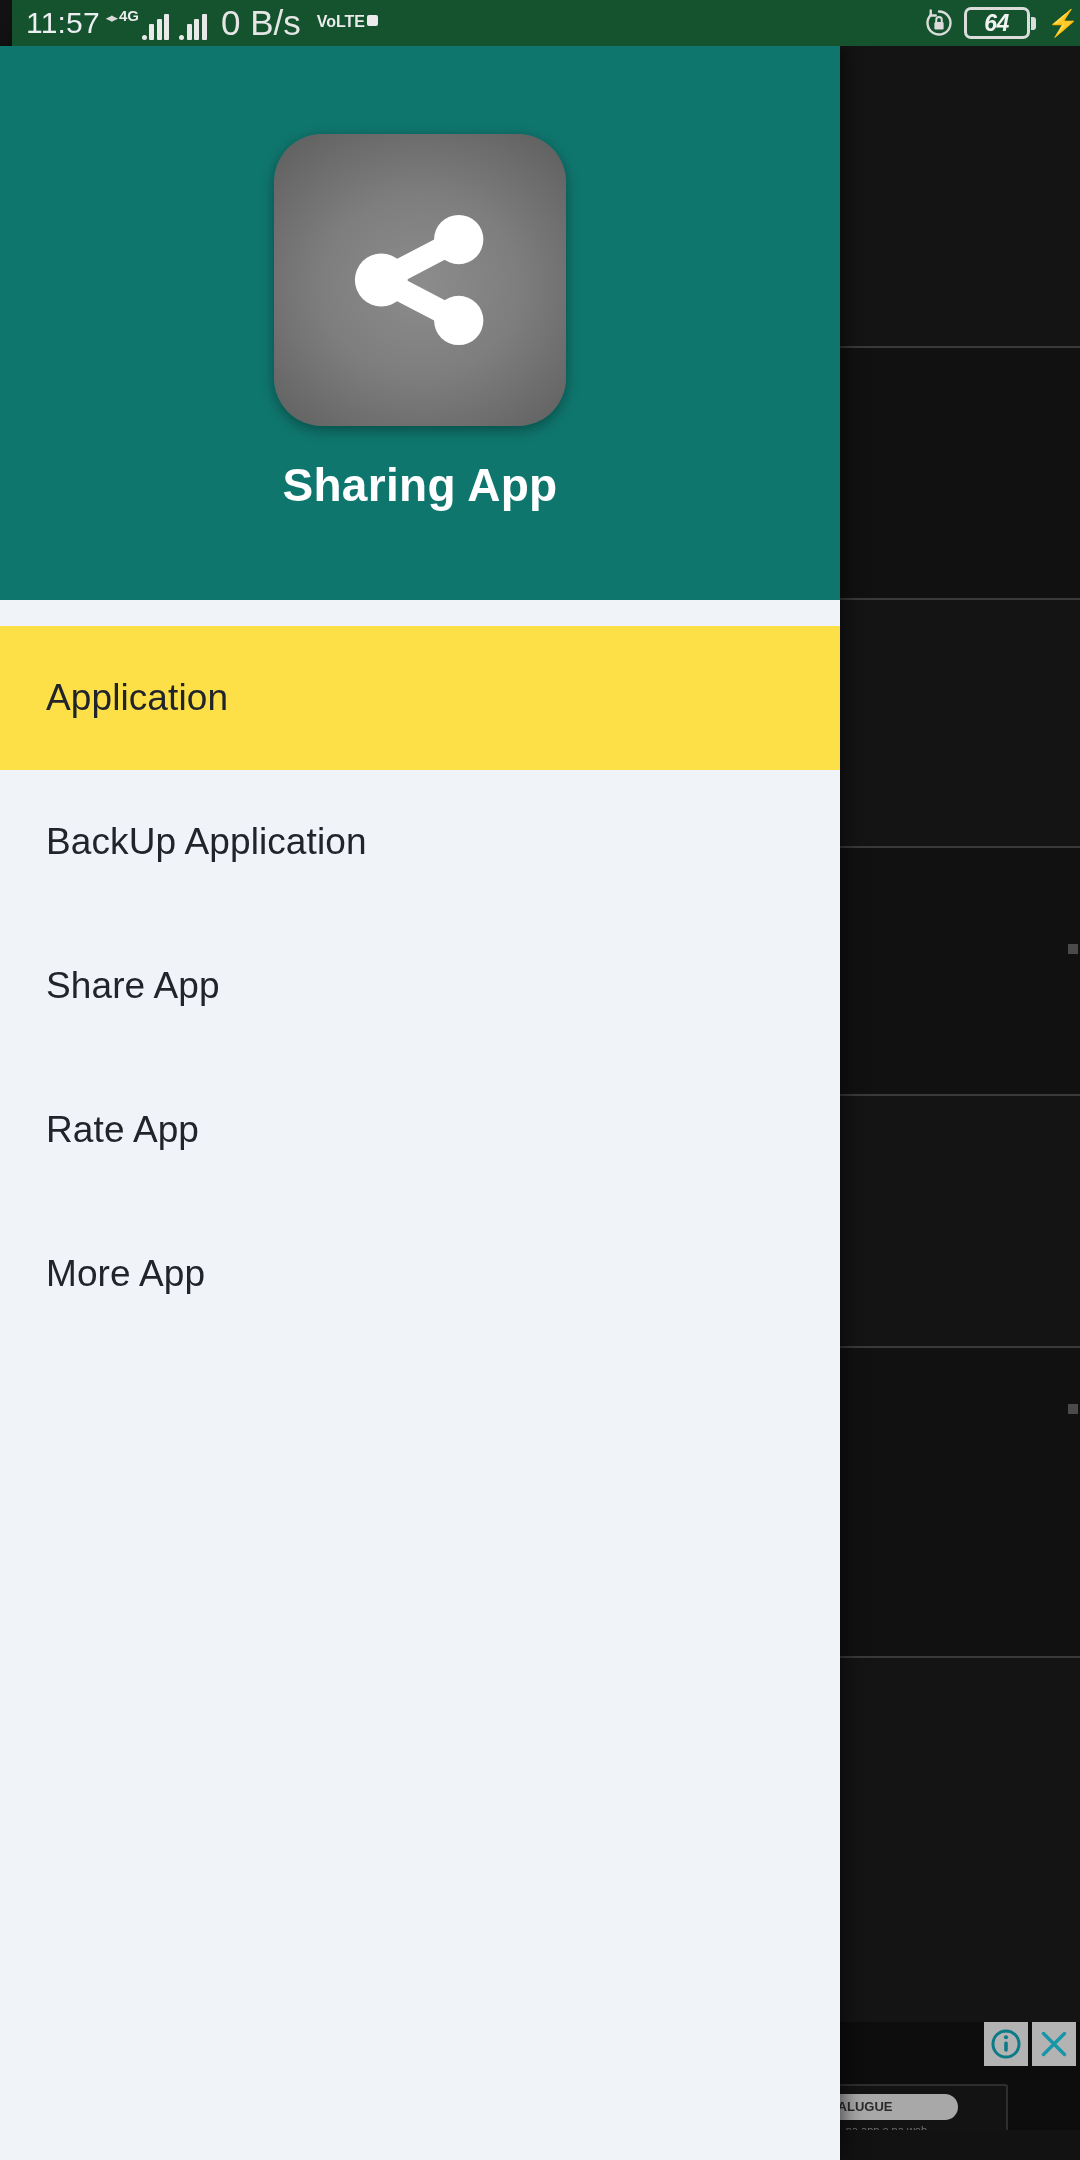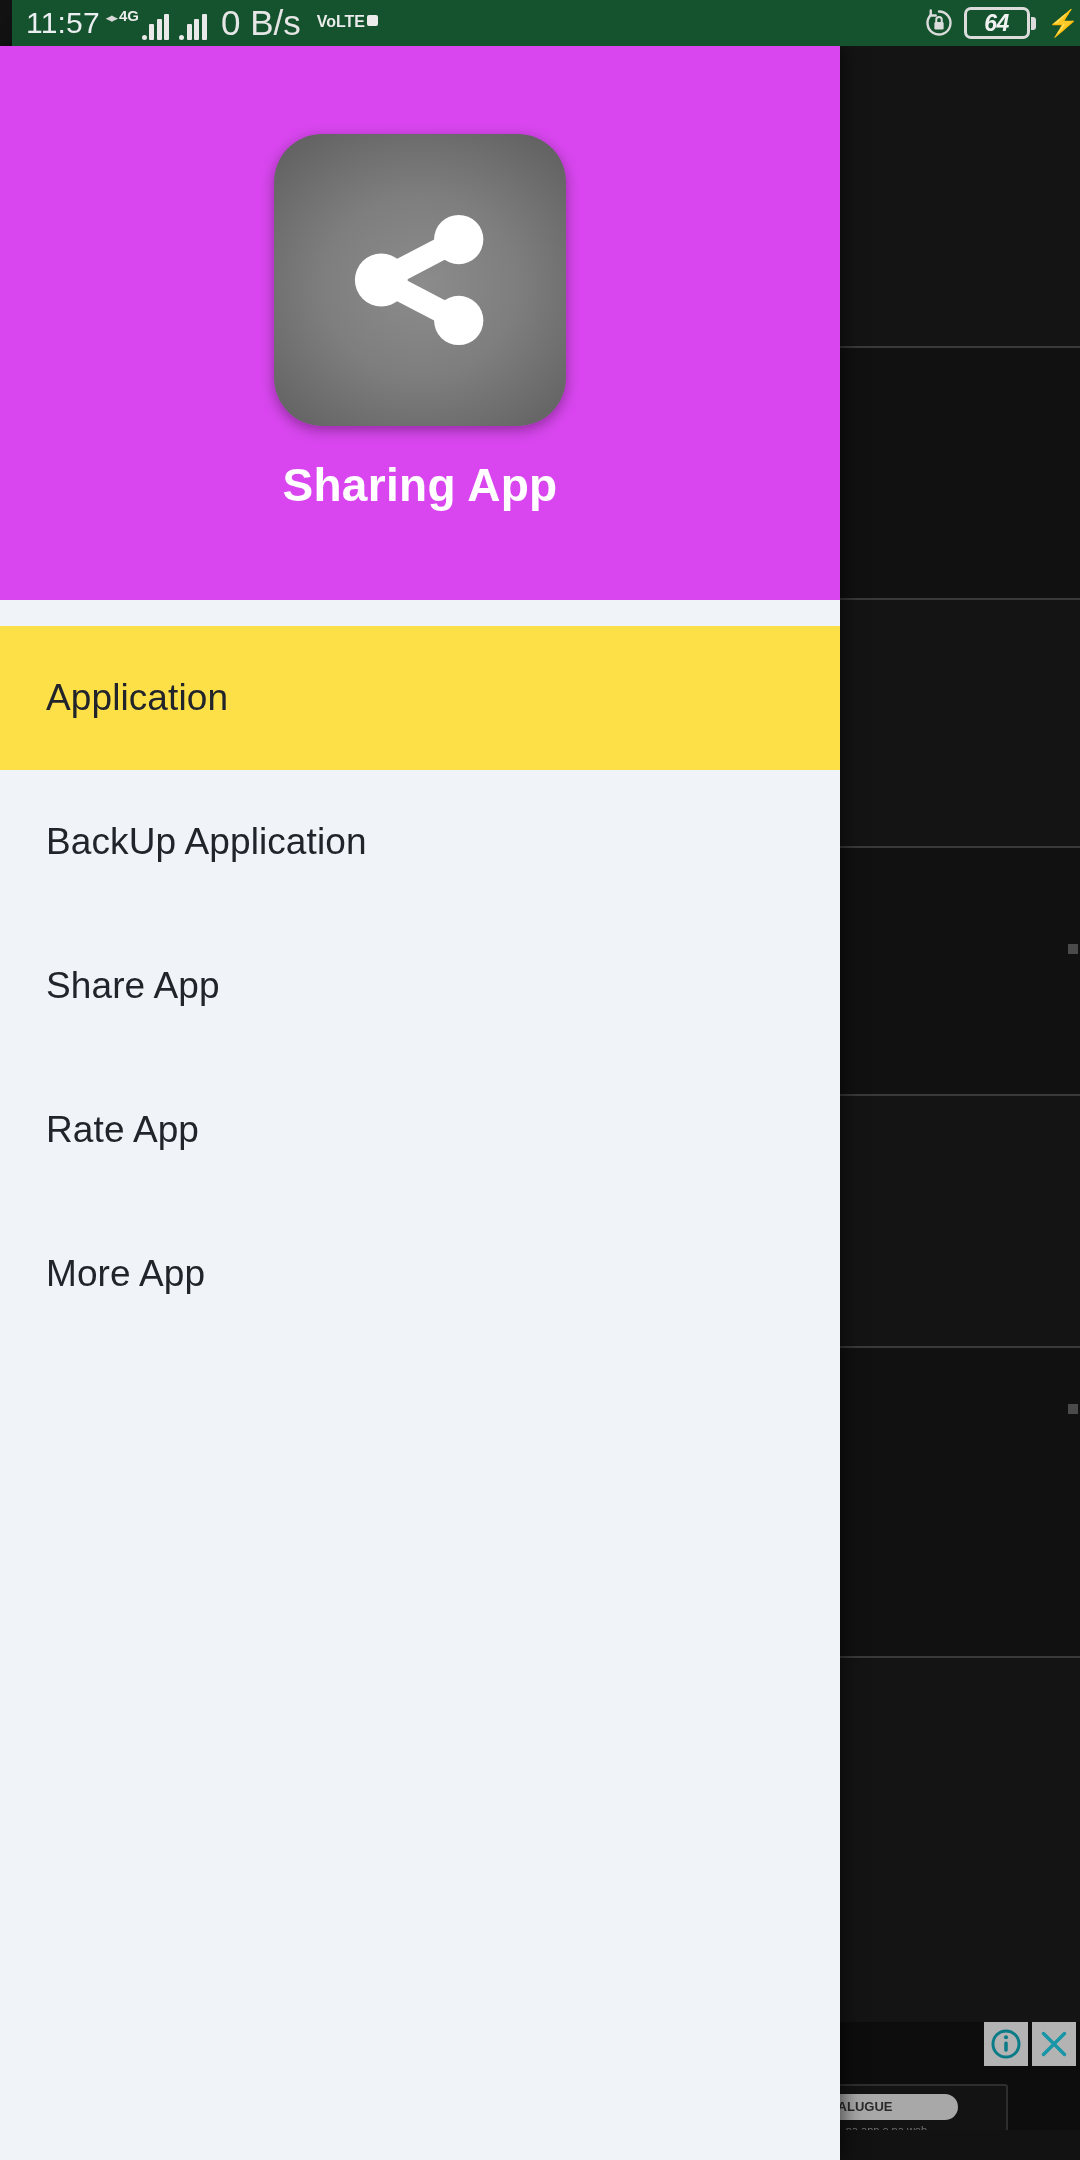--- a/index.html
+++ b/index.html
@@ -80,21 +80,21 @@
   }
   .bolt { font-size:26px; color:#e9e9e9; margin-left:2px; line-height:1; }
 
   
   .drawer {
     position:absolute; left:0; top:46px; width:840px; height:2114px;
     background:#f0f3f7; z-index:30; overflow:hidden;
     box-shadow:4px 0 18px rgba(0,0,0,.55);
   }
   .drawer-header {
-    height:554px; background:#d946ef;
+    height:554px; background:#0f766e;
     display:flex; flex-direction:column;
     align-items:center; justify-content:center;
   }
   .app-icon {
     width:292px; height:292px; border-radius:48px;
     background:
       radial-gradient(ellipse 120% 110% at 50% 52%, #8c8c8c 0%, #7e7e7e 28%, #5e5e5e 62%, #3f3f3f 88%, #343434 100%);
     display:flex; align-items:center; justify-content:center;
     box-shadow:0 4px 14px rgba(0,0,0,.35);
   }

